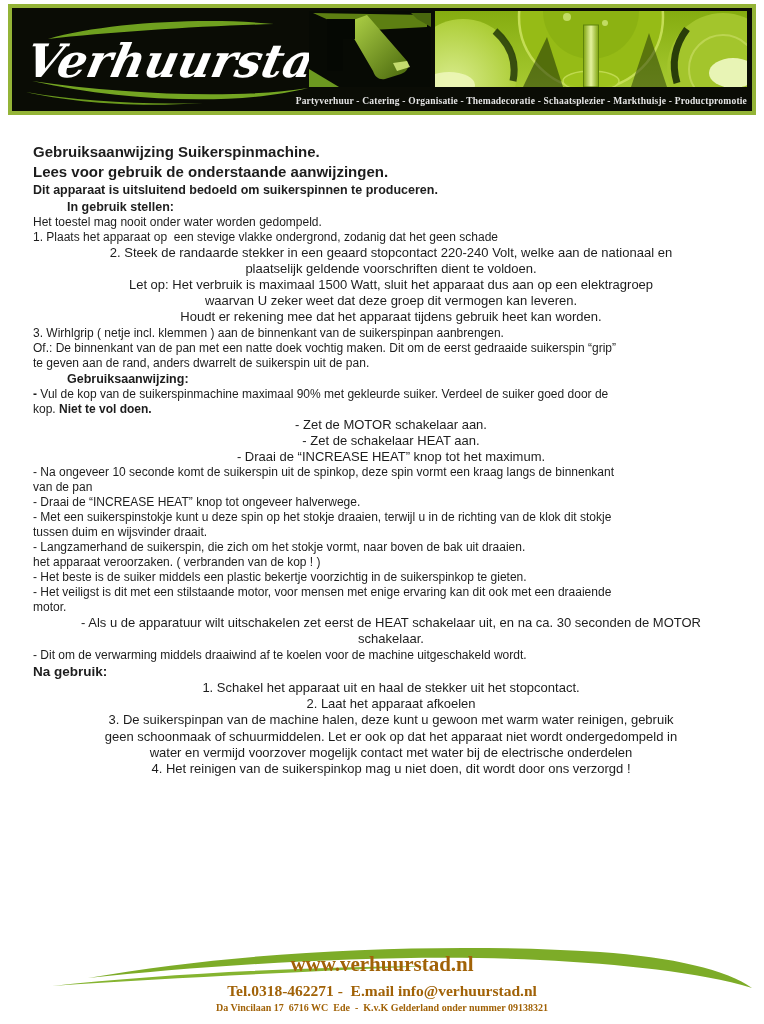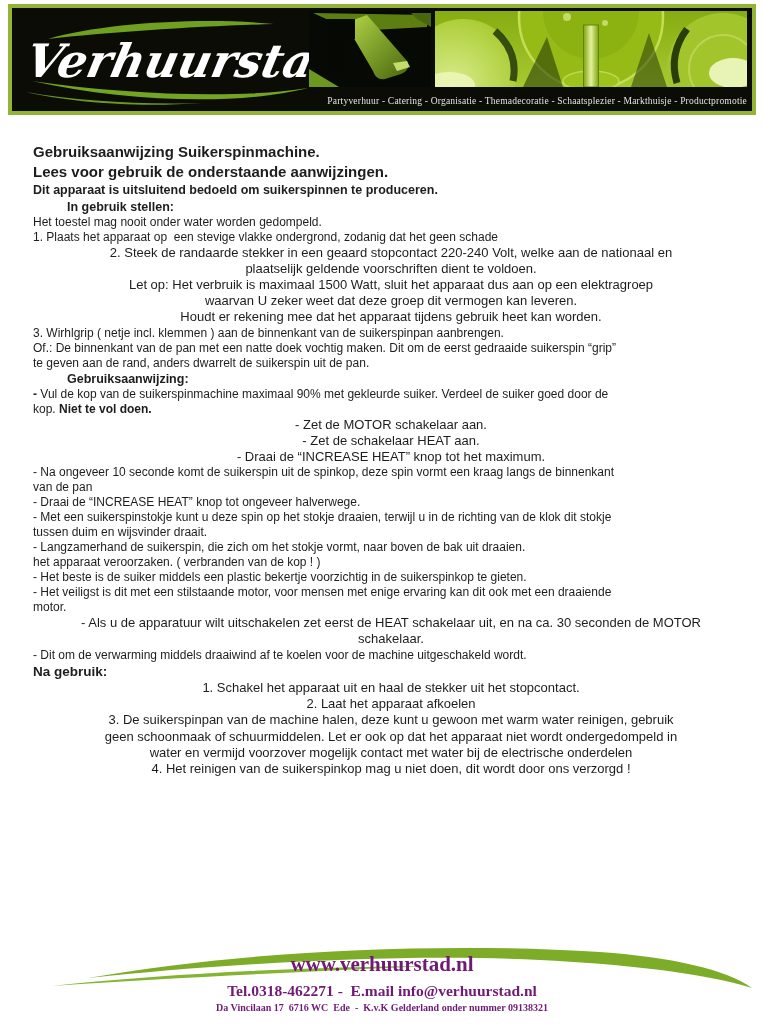--- a/index.html
+++ b/index.html
@@ -8,38 +8,38 @@
 
   
   .hdr{position:absolute;left:8px;top:4px;width:748px;height:111px;box-sizing:border-box;
        background:#0a0c05;border:4px solid #94b437;}
   .logo{position:absolute;left:6px;top:1px;width:295px;height:96px;}
   .photo{position:absolute;top:3px;height:76px;}
   .photo svg{display:block;width:100%;height:100%;}
   .bottles{left:297px;width:122px;}
   .glasses{left:423px;width:312px;}
   .tagline{position:absolute;right:5px;bottom:5px;font-family:"Liberation Serif",serif;
-           font-weight:normal;font-size:9.5px;color:#e4e4e4;letter-spacing:.2px;white-space:pre;text-align:right;}
+           font-weight:bold;font-size:9.5px;color:#e4e4e4;letter-spacing:.2px;white-space:pre;text-align:right;}
 
   
   .doc{position:absolute;left:33px;top:142px;width:716px;}
   .line{white-space:pre;}
   .line .b{font-weight:bold;}
   .line.h1{font-size:15px;font-weight:bold;line-height:20px;}
   .line.h2{font-size:12.5px;font-weight:bold;line-height:16.5px;}
   .line.lbl{font-size:12.5px;font-weight:bold;line-height:16px;padding-left:34px;}
   .line.h3{font-size:13.5px;font-weight:bold;line-height:17.5px;}
   .line.m{font-size:12px;line-height:15px;}
   .line.l{font-size:13px;line-height:16.2px;text-align:center;}
 
   
   .ftr{position:absolute;left:0;top:936px;width:764px;height:88px;}
   .ftr svg.swoosh{position:absolute;left:0;top:0;width:764px;height:70px;}
   .ftr .txt{position:absolute;width:100%;text-align:center;font-family:"Liberation Serif",serif;
-            font-weight:bold;color:#701a75;white-space:pre;}
+            font-weight:bold;color:#a16207;white-space:pre;}
   .www{top:16px;font-size:21px;}
   .tel{top:46px;font-size:15.5px;}
   .addr{top:66px;font-size:10px;}
 </style>
 </head>
 <body>
 
 <div class="page">
 
   <header class="hdr">

